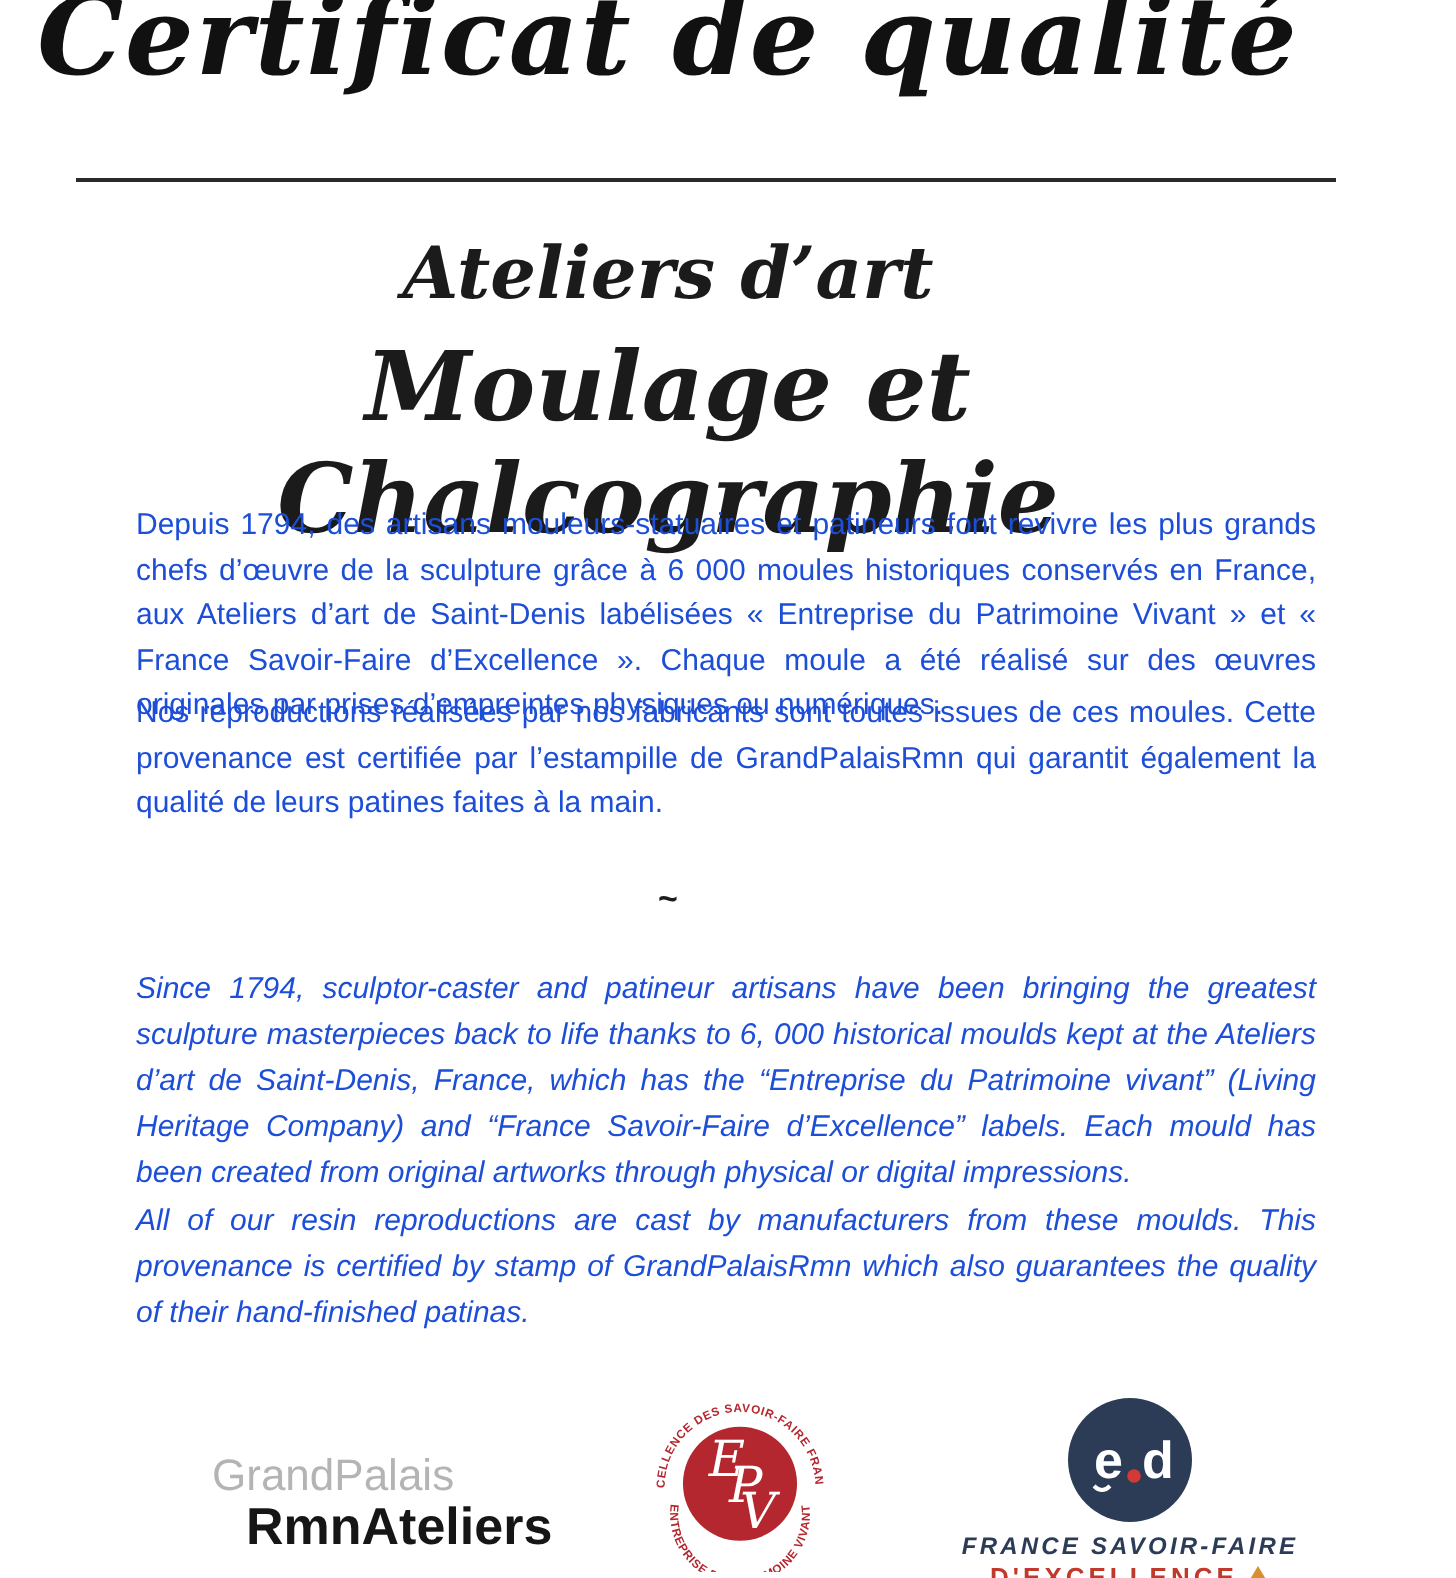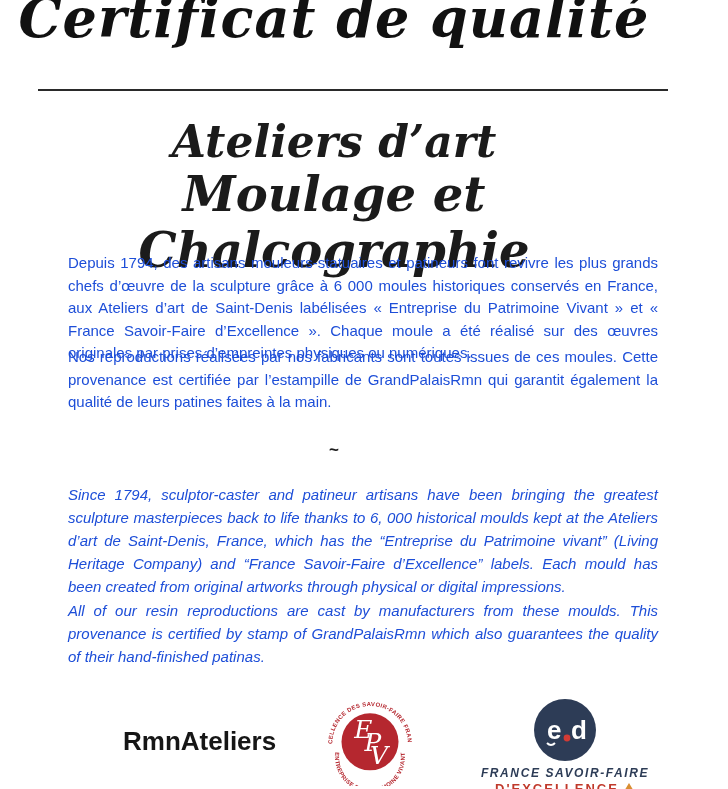--- a/index.html
+++ b/index.html
@@ -37,21 +37,21 @@
   }
   .subtitle {
     position: absolute;
     left: 0; width: 100%;
     text-align: center;
     font-family: "DejaVu Serif", serif;
     font-style: italic;
     font-weight: bold;
     color: #1b1b1b;
   }
-  .subtitle-1 { top: 116px; font-size: 44px; }
+  .subtitle-1 { top: 116px; font-size: 36px; }
   .subtitle-2 { top: 166px; font-size: 48px; }
 
   
   .para {
     position: absolute;
     left: 68px; width: 590px;
     margin: 0;
     font-size: 15px;
     line-height: 22.5px;
     text-align: justify;
@@ -144,20 +144,21 @@
 
   <p class="para para-fr-1">Depuis 1794, des artisans mouleurs-statuaires et patineurs font revivre les plus grands chefs d’œuvre de la sculpture grâce à 6 000 moules historiques conservés en France, aux Ateliers d’art de Saint-Denis labélisées « Entreprise du Patrimoine Vivant » et « France Savoir-Faire d’Excellence ». Chaque moule a été réalisé sur des œuvres originales par prises d’empreintes physiques ou numériques.</p>
   <p class="para para-fr-2">Nos reproductions réalisées par nos fabricants sont toutes issues de ces moules. Cette provenance est certifiée par l’estampille de GrandPalaisRmn qui garantit également la qualité de leurs patines faites à la main.</p>
 
   <div class="tilde">~</div>
 
   <p class="para para-en para-en-1">Since 1794, sculptor-caster and patineur artisans have been bringing the greatest sculpture masterpieces back to life thanks to 6, 000 historical moulds kept at the Ateliers d’art de Saint-Denis, France, which has the “Entreprise du Patrimoine vivant” (Living Heritage Company) and “France Savoir-Faire d’Excellence” labels. Each mould has been created from original artworks through physical or digital impressions.</p>
   <p class="para para-en para-en-2">All of our resin reproductions are cast by manufacturers from these moulds. This provenance is certified by stamp of GrandPalaisRmn which also guarantees the quality of their hand-finished patinas.</p>
 
   <div class="gp-logo">
+    <div class="gp-line1">GrandPalais</div>
     <div class="gp-line2">RmnAteliers</div>
   </div>
 
   <div class="epv-logo">
     <svg width="92" height="92" viewBox="0 0 100 100">
       <defs>
         <path id="epvArcTop" d="M 9,54 A 41,41 0 1 1 91,54"></path>
         <path id="epvArcBottom" d="M 13,60 A 38,38 0 1 0 87,60"></path>
       </defs>
       <circle cx="50" cy="52" r="31" fill="#b5272f"></circle>

